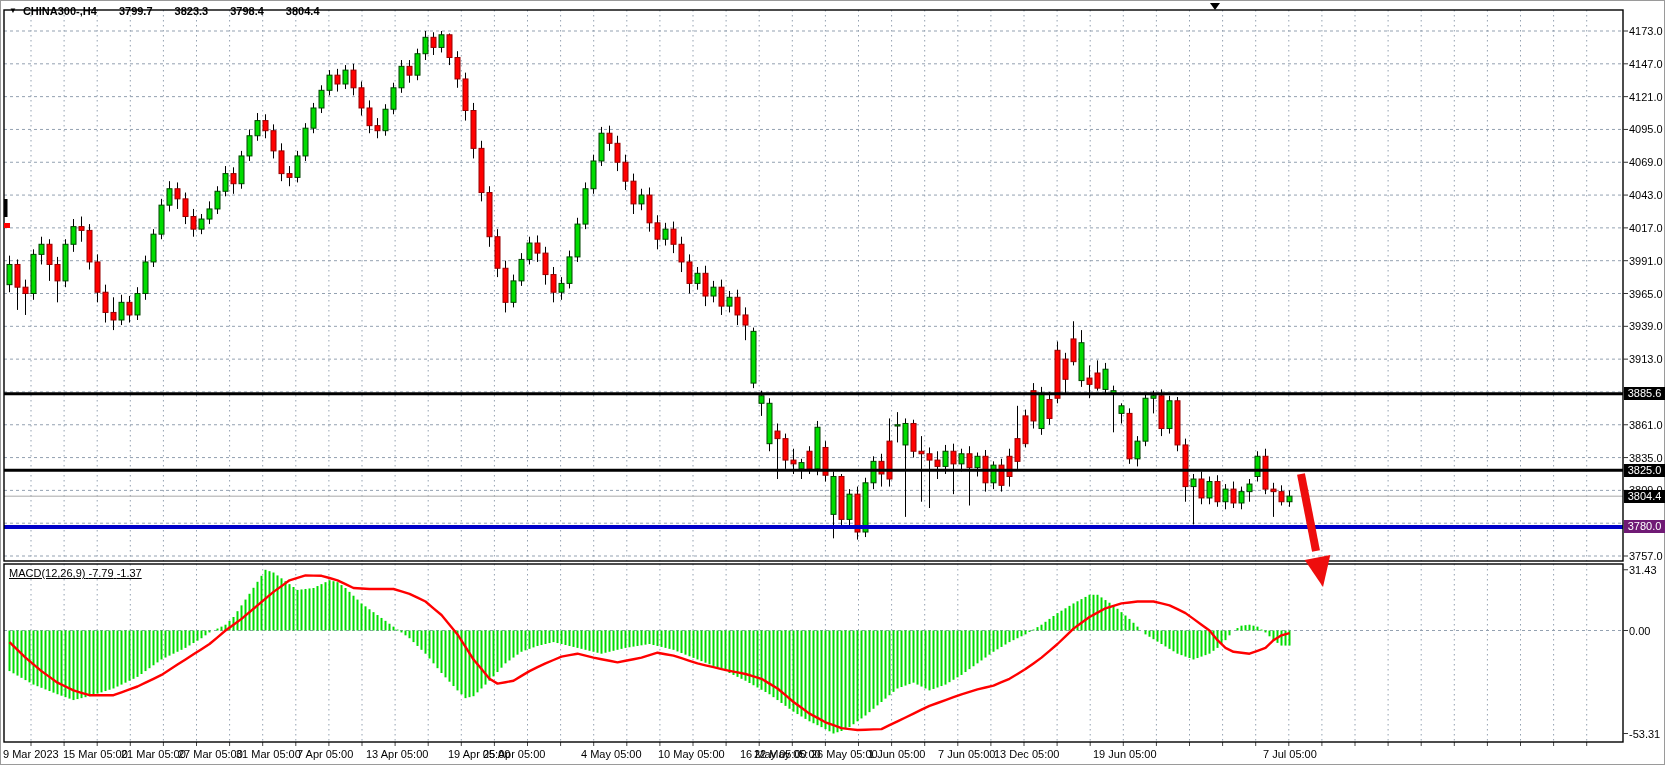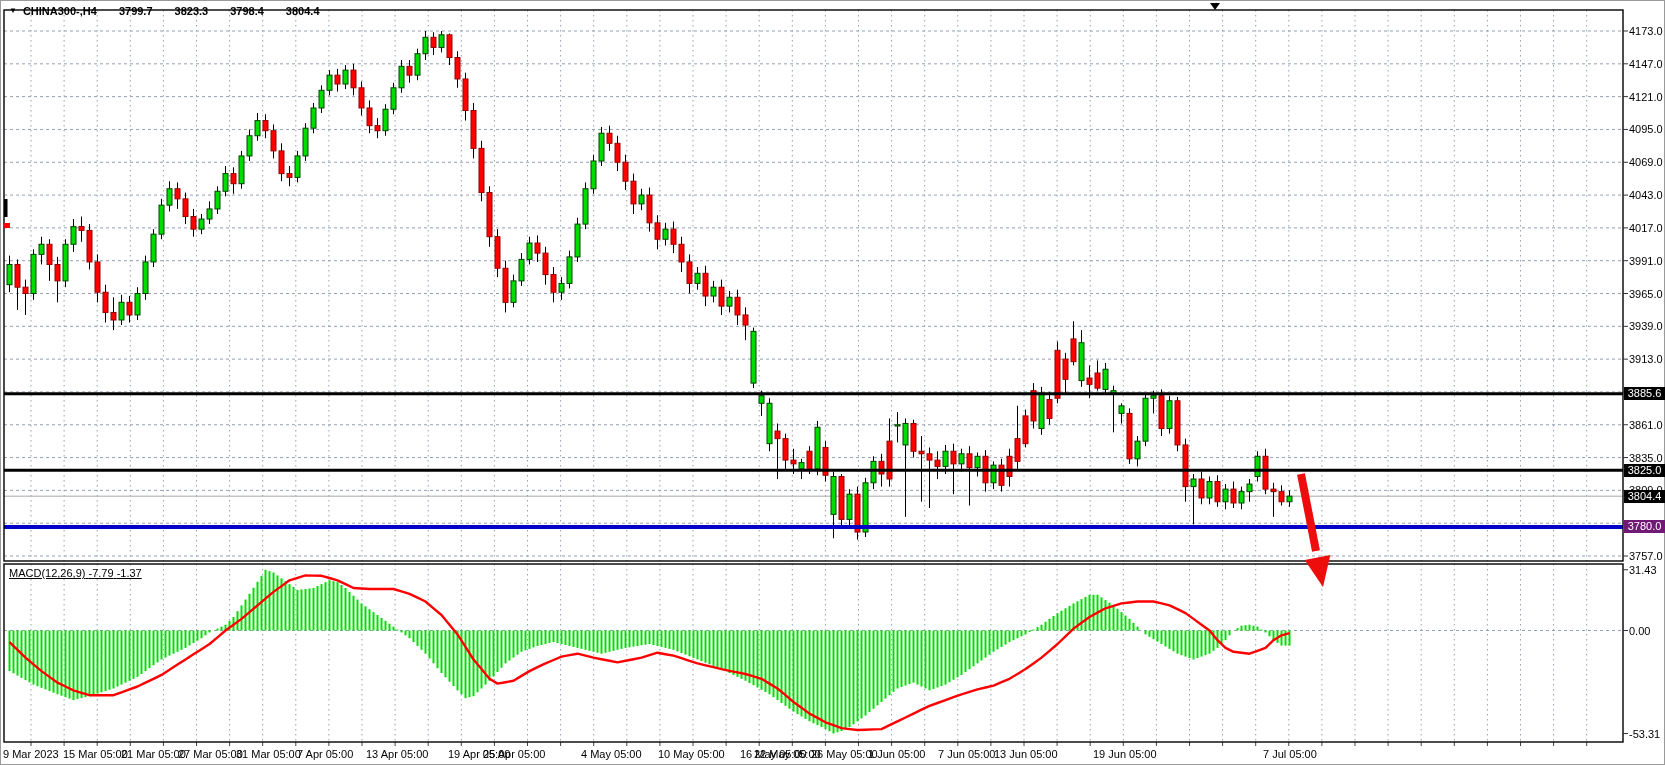--- a/index.html
+++ b/index.html
@@ -926,19 +926,19 @@
       <div class="lbl timelbl" style="left: 365px; top: 747px;">13 Apr 05:00</div>
       <div class="lbl timelbl" style="left: 447px; top: 747px;">19 Apr 05:00</div>
       <div class="lbl timelbl" style="left: 482px; top: 747px;">25 Apr 05:00</div>
       <div class="lbl timelbl" style="left: 580px; top: 747px;">4 May 05:00</div>
       <div class="lbl timelbl" style="left: 637px; top: 747px; margin-left: 20px;">10 May 05:00</div>
       <div class="lbl timelbl" style="left: 695px; top: 747px; margin-left: 44px;">16 May 05:00</div>
       <div class="lbl timelbl" style="left: 753px; top: 747px;">22 May 05:00</div>
       <div class="lbl timelbl" style="left: 810px; top: 747px;">26 May 05:00</div>
       <div class="lbl timelbl" style="left: 867px; top: 747px;">1 Jun 05:00</div>
       <div class="lbl timelbl" style="left: 937px; top: 747px;">7 Jun 05:00</div>
-      <div class="lbl timelbl" style="left: 993px; top: 747px;">13 Jun 05:00</div>
+      <div class="lbl timelbl" style="left: 993px; top: 747px;">13 Dec 05:00</div>
       <div class="lbl timelbl" style="left: 1092px; top: 747px;">19 Jun 05:00</div>
       <div class="lbl timelbl" style="left: 1148px; top: 772px; padding-left: 48px;">27 Jun 05:00</div>
       <div class="lbl timelbl" style="left: 1193px; top: 747px; margin-top: 30px;">3 Jul 05:00</div>
       <div class="lbl timelbl" style="left: 1262px; top: 747px;">7 Jul 05:00</div>
     </div>
 </div>
 
 </body></html>

